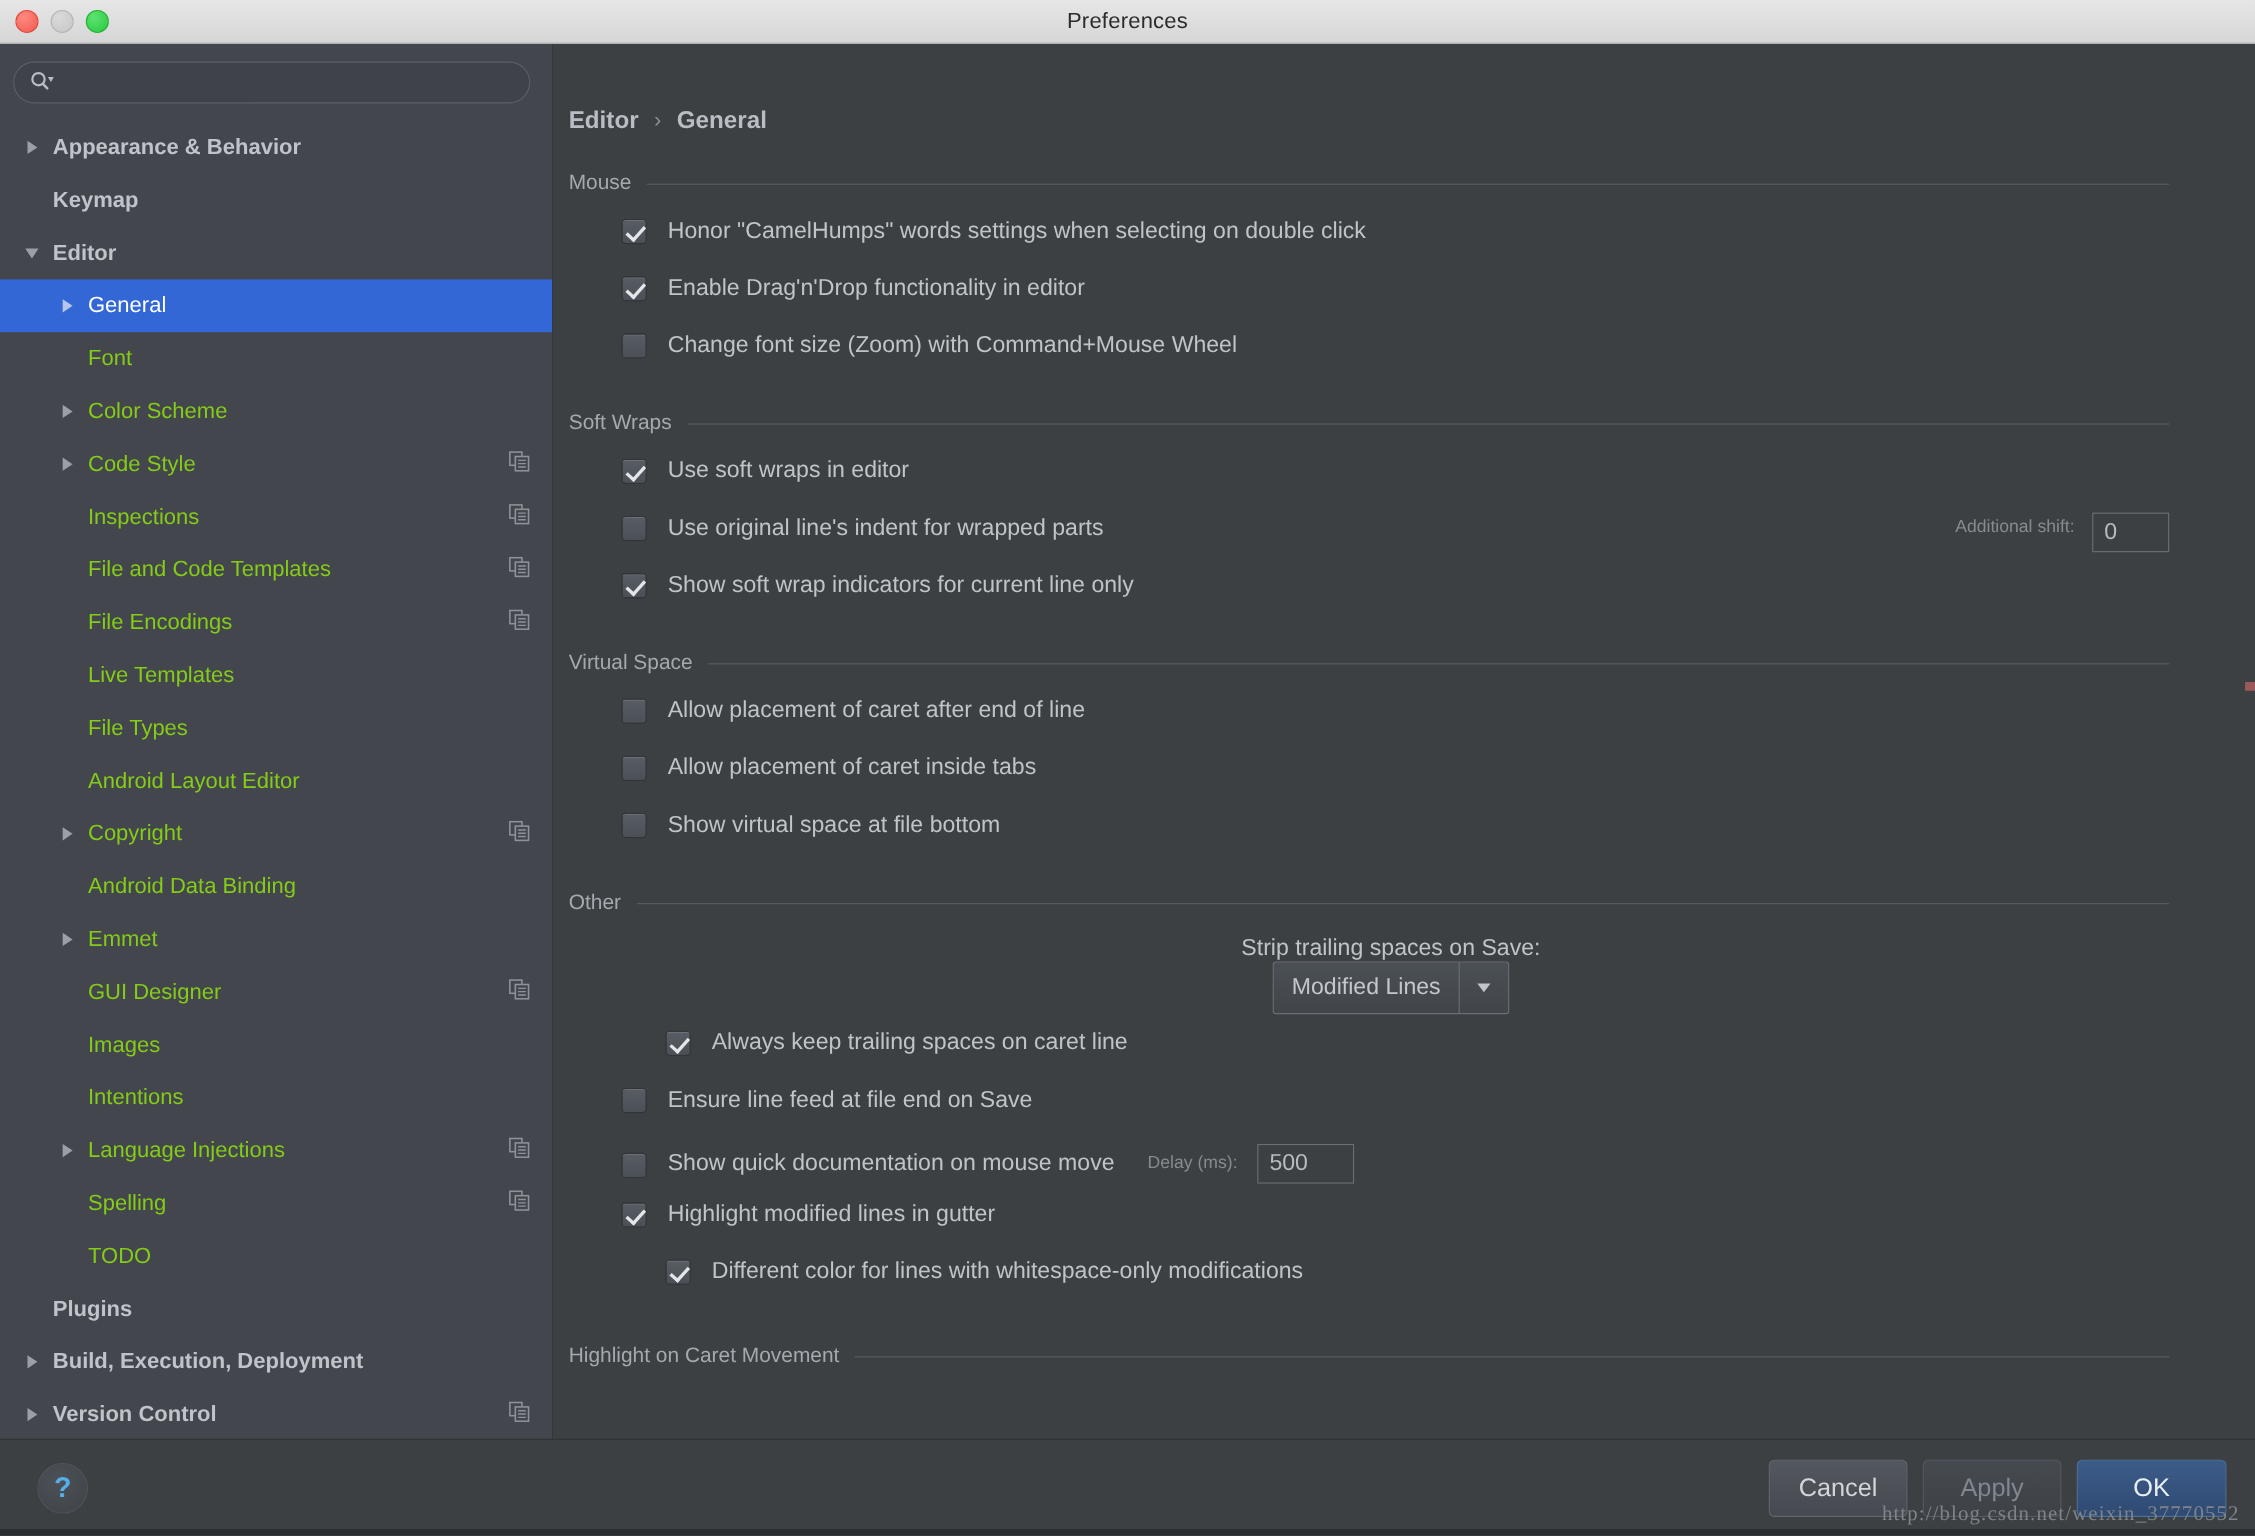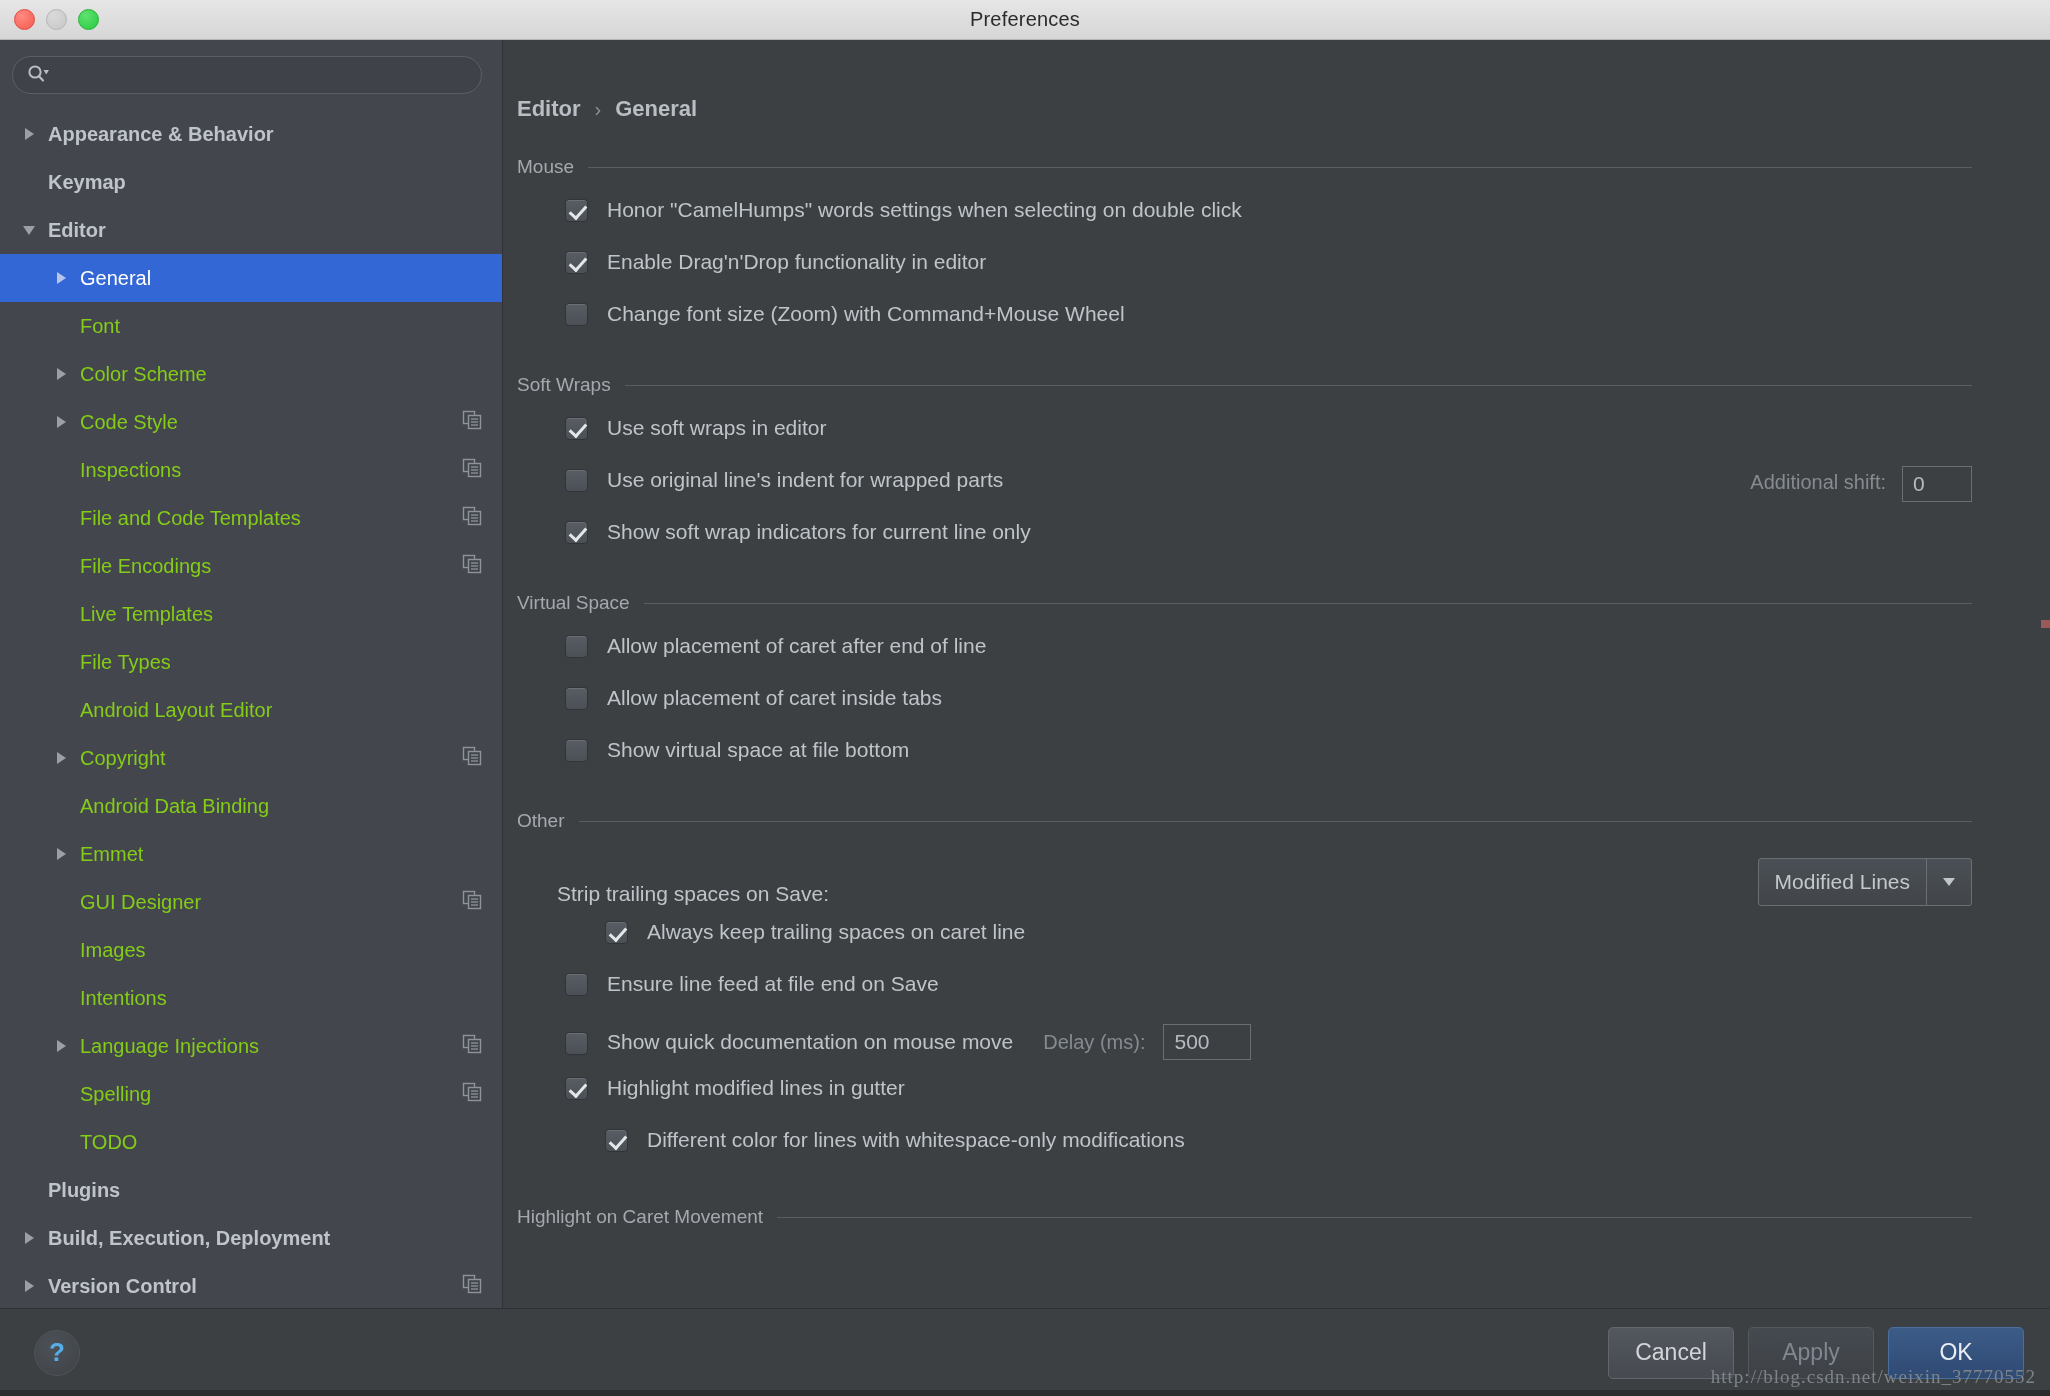--- a/index.html
+++ b/index.html
@@ -210,21 +210,21 @@
     color: #bfc4c9;
     margin-left: 19px;
     line-height: 1.35;
     max-width: 780px;
   }
   .plain-label {
     font-size: 21px;
     color: #bfc4c9;
   }
   .dim-label {
-    font-size: 20px;
+    font-size: 16px;
     color: #868b91;
   }
 
   .field {
     background: #3c4043;
     border: 1px solid #6a6f75;
     color: #b6bbc1;
     font-size: 21px;
     font-family: "Liberation Sans", sans-serif;
     padding: 5px 10px;
@@ -629,21 +629,21 @@
         <span class="cb-label">Show virtual space at file bottom</span>
       </div>
     </div>
 
     <div class="group">
       <div class="group-head">
         <span class="gtitle">Other</span>
         <span class="rule"></span>
       </div>
 
-      <div class="row" style="padding-left:40px;align-items:flex-end;min-height:56px;">
+      <div class="row" style="padding-left:40px;align-items:center;min-height:56px;flex-direction:column;">
         <span class="plain-label">Strip trailing spaces on Save:</span>
         <span class="spacer"></span>
         <span class="combo">
           <span class="combo-value">Modified Lines</span>
           <span class="combo-arrow">
               <i></i>
             </span>
         </span>
       </div>
 

